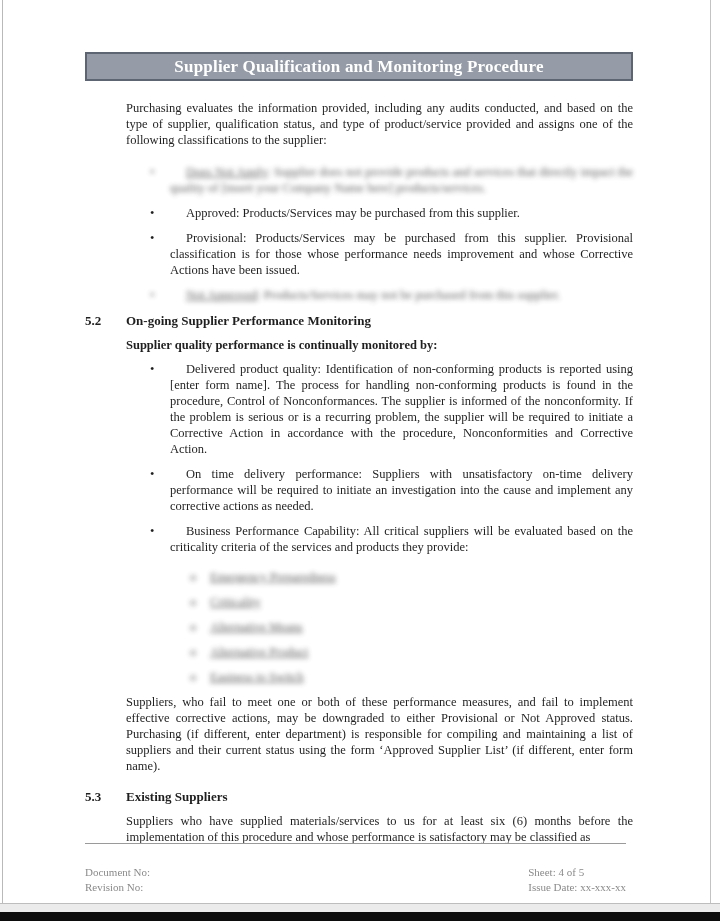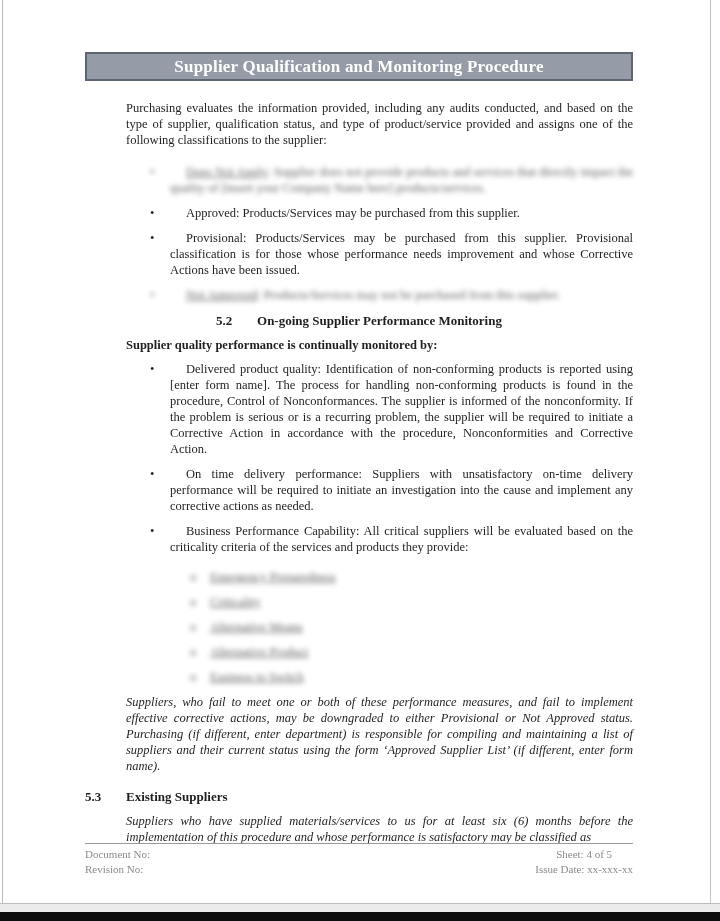--- a/index.html
+++ b/index.html
@@ -66,35 +66,35 @@
   }
   .sec-head .sec-num{flex:0 0 41px;}
   .lead{
     margin:8px 87px 8px 126px;
     font-size:12.5px;
     line-height:16px;
     font-weight:bold;
   }
   .footer{
     position:absolute;
-    left:85px;right:87px;top:843px;
+    left:85px;right:94px;top:843px;
     border-top:1px solid #9a9a9a;
-    padding-top:3px;
+    padding-top:21px;
     display:flex;
     justify-content:space-between;
     color:#8a8a8a;
     font-size:11px;
     line-height:15px;
   }
-  .footer .f-right{text-align:center;}
+  .footer .f-right{text-align:left;}
   
   .mt14{margin-top:14px;}
-  .mt12{margin-top:1px;justify-content:center;}
+  .mt12{margin-top:1px;}
   .mt16{margin-top:16px;}
-  .mt8{margin-top:8px;font-style:italic;}
+  .mt8{margin-top:8px;}
 </style>
 </head>
 <body>
 
 <div class="page">
 
   <div class="content">
 
     <div class="title-bar">
       <span>Supplier Qualification and Monitoring Procedure</span>

